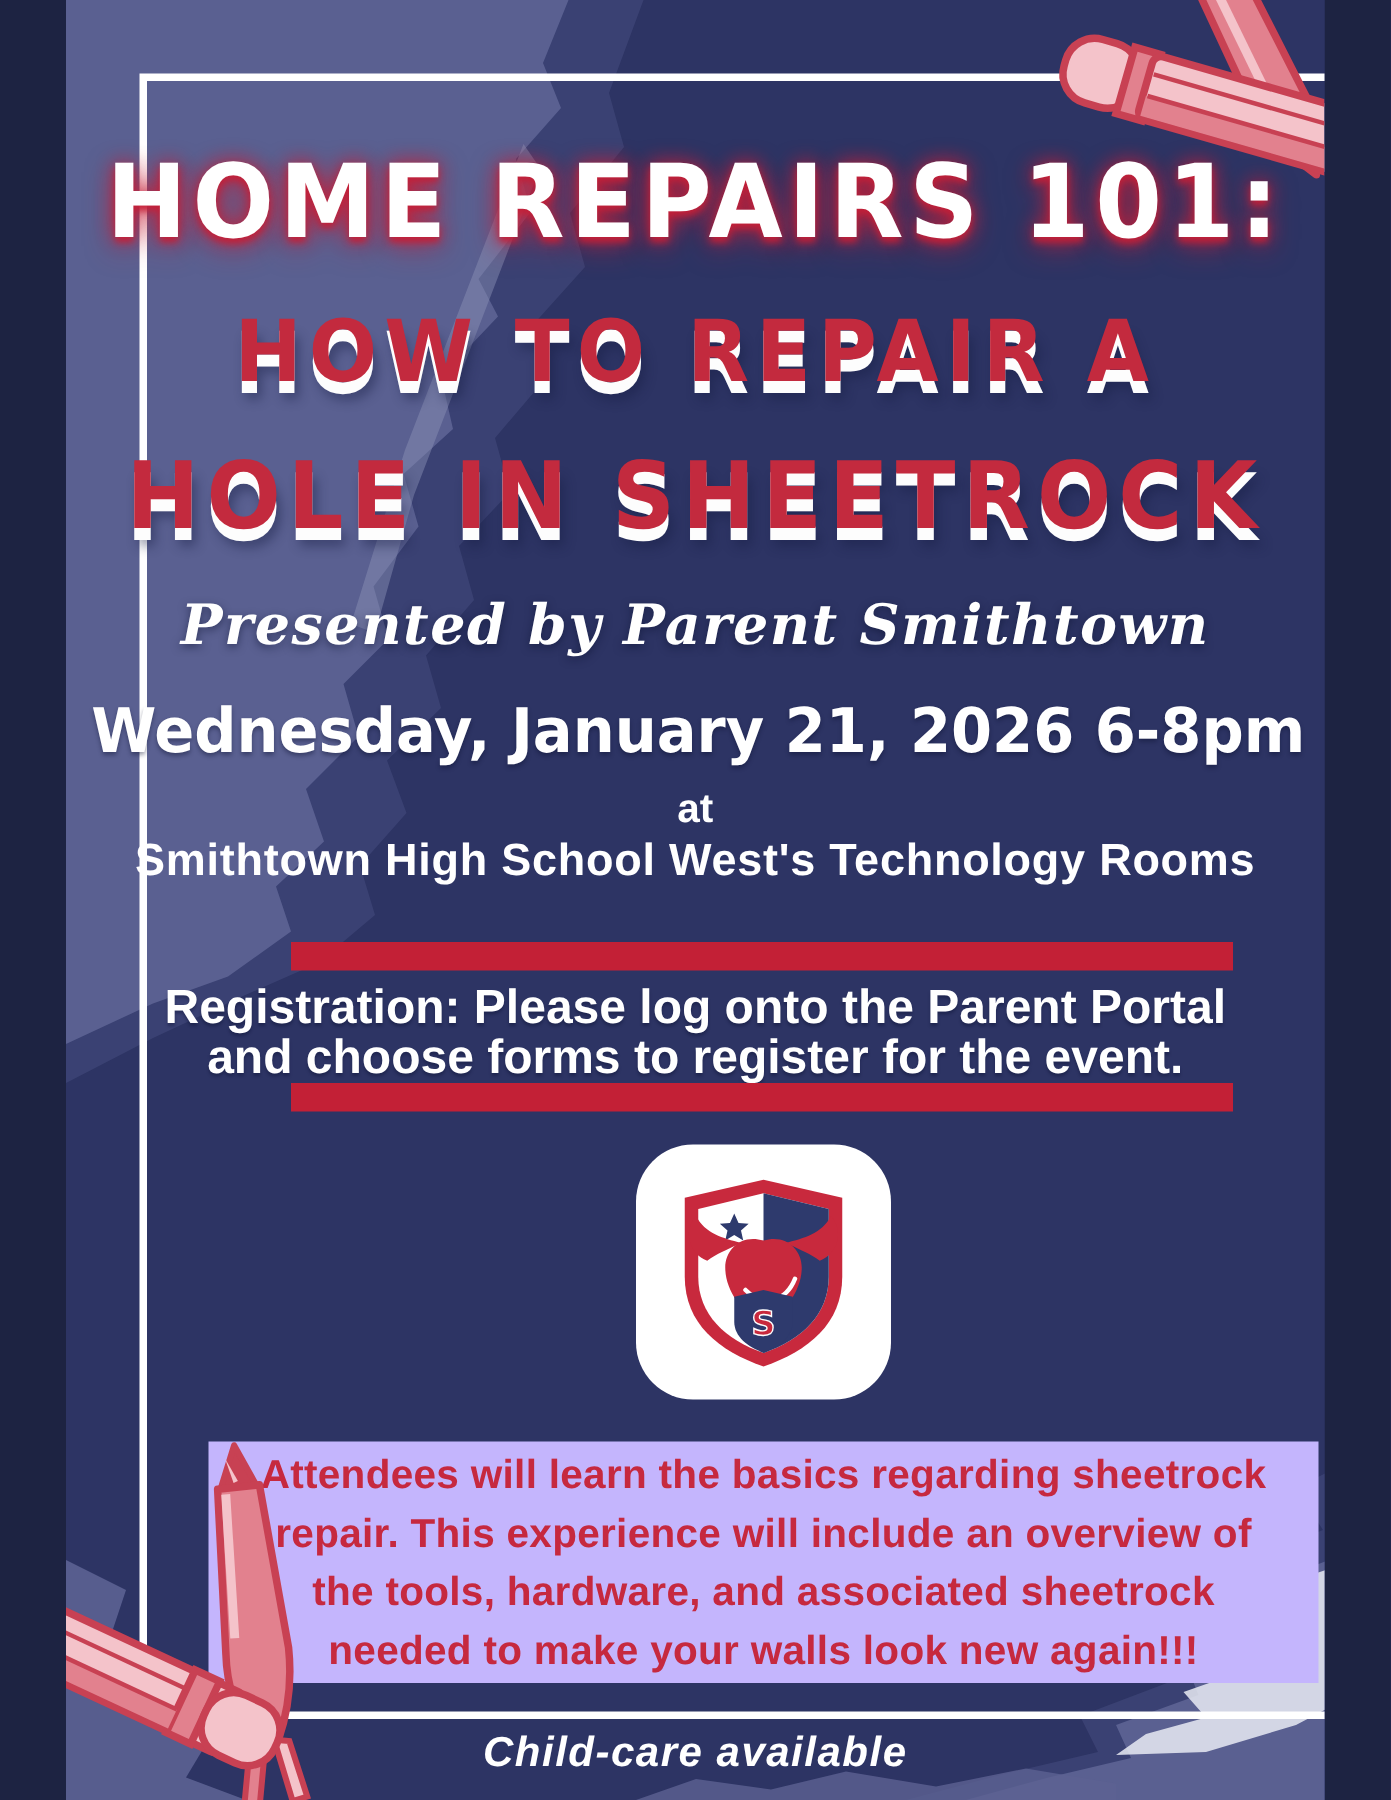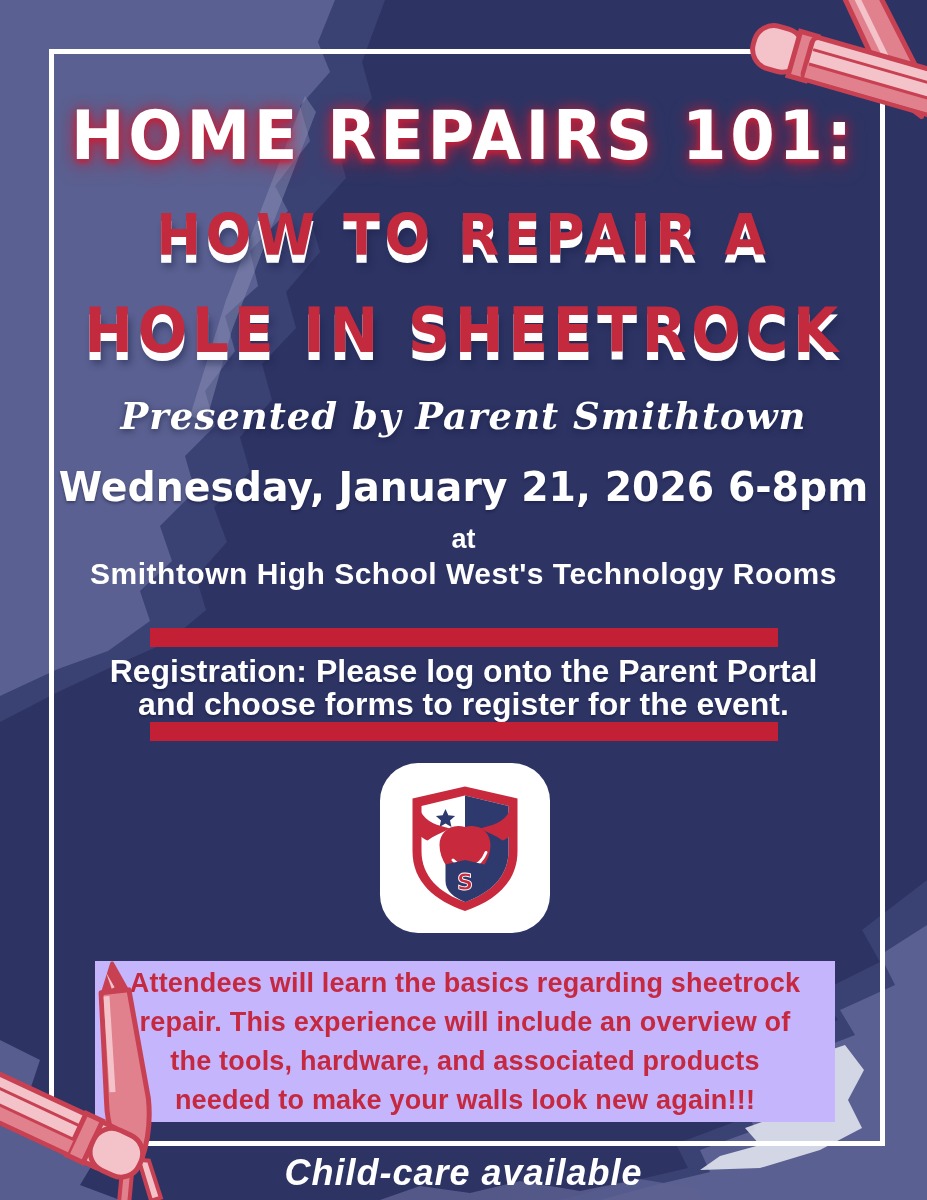--- a/index.html
+++ b/index.html
@@ -1,18 +1,18 @@
 <!DOCTYPE html>
 <html><head>
 <meta charset="utf-8">
 <style>
   html,body{margin:0;padding:0;background:#1d2342;}
   .canvas{
     position:relative;
-    width:927px;height:1200px;
+    width:839px;height:1200px;
     margin:0 auto;
     overflow:hidden;
     background:#2d3464;
     font-family:"Liberation Sans", sans-serif;
   }
   .bg-svg{position:absolute;left:0;top:0;z-index:0;}
   .frame{
     position:absolute;left:49px;top:49px;
     width:836px;height:1097px;
     border:5px solid #ffffff;
@@ -80,21 +80,21 @@
     background:#c4b5fd;z-index:3;
     display:flex;flex-direction:column;justify-content:center;
     text-align:center;
   }
   .panel .d-line{
     color:#c6293f;font-weight:bold;font-size:27px;line-height:39px;
     letter-spacing:.2px;
   }
   .childcare{
     top:1152px;
-    font-style:italic;font-weight:bold;font-size:36px;color:#ffffff;
+    font-style:italic;font-weight:bold;font-size:28px;color:#ffffff;
     letter-spacing:1px;z-index:3;
   }
   .deco{position:absolute;z-index:4;}
   .deco.tr{right:0;top:0;}
   .deco.bl{left:0;top:958px;}
 </style>
 </head>
 <body>
 
 <div class="canvas">
@@ -156,21 +156,21 @@
       <path d="M42,58 C50,66 60,63 64,53" fill="none" stroke="#ffffff" stroke-width="2" stroke-linecap="round"></path>
 
       <path d="M50,58 L63,61 L63,72 C63,79 57,83 50,86 C43,83 37,79 37,72 L37,61 Z" fill="#2e3a6d"></path>
       <text x="50" y="78" text-anchor="middle" font-family="DejaVu Sans, sans-serif" font-size="15" font-weight="bold" fill="#c8293d" stroke="#ffffff" stroke-width="0.6">S</text>
     </svg>
   </div>
 
   <div class="panel">
     <div class="d-line">Attendees will learn the basics regarding sheetrock</div>
     <div class="d-line">repair. This experience will include an overview of</div>
-    <div class="d-line">the tools, hardware, and associated products</div>
+    <div class="d-line">the tools, hardware, and associated sheetrock</div>
     <div class="d-line">needed to make your walls look new again!!!</div>
   </div>
 
   <div class="abs childcare">Child-care available</div>
 
   <svg class="deco tr" width="230" height="195" viewBox="0 0 230 195">
 
     <g transform="translate(140,-18) rotate(-26)">
       <path d="M0,6 C0,-2 32,-2 32,6 L34,120 L17,158 L-2,120 Z" fill="#e2818e" stroke="#c84153" stroke-width="5" stroke-linejoin="round"></path>
       <path d="M9,124 L17,152 L25,124 Z" fill="#c84153"></path>

